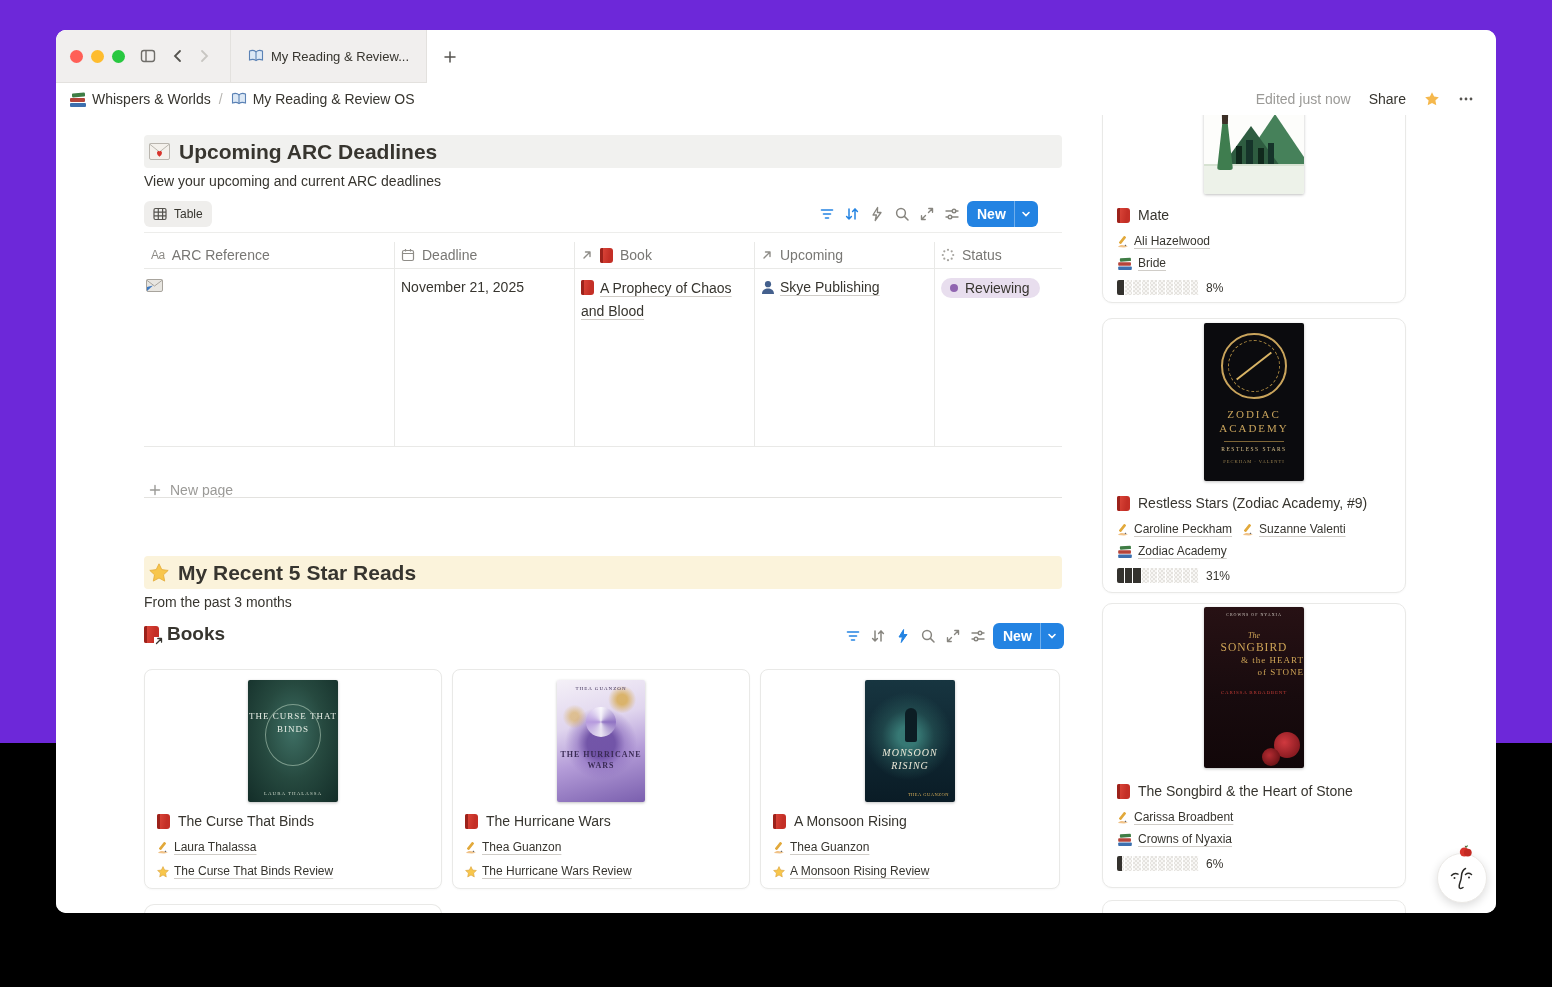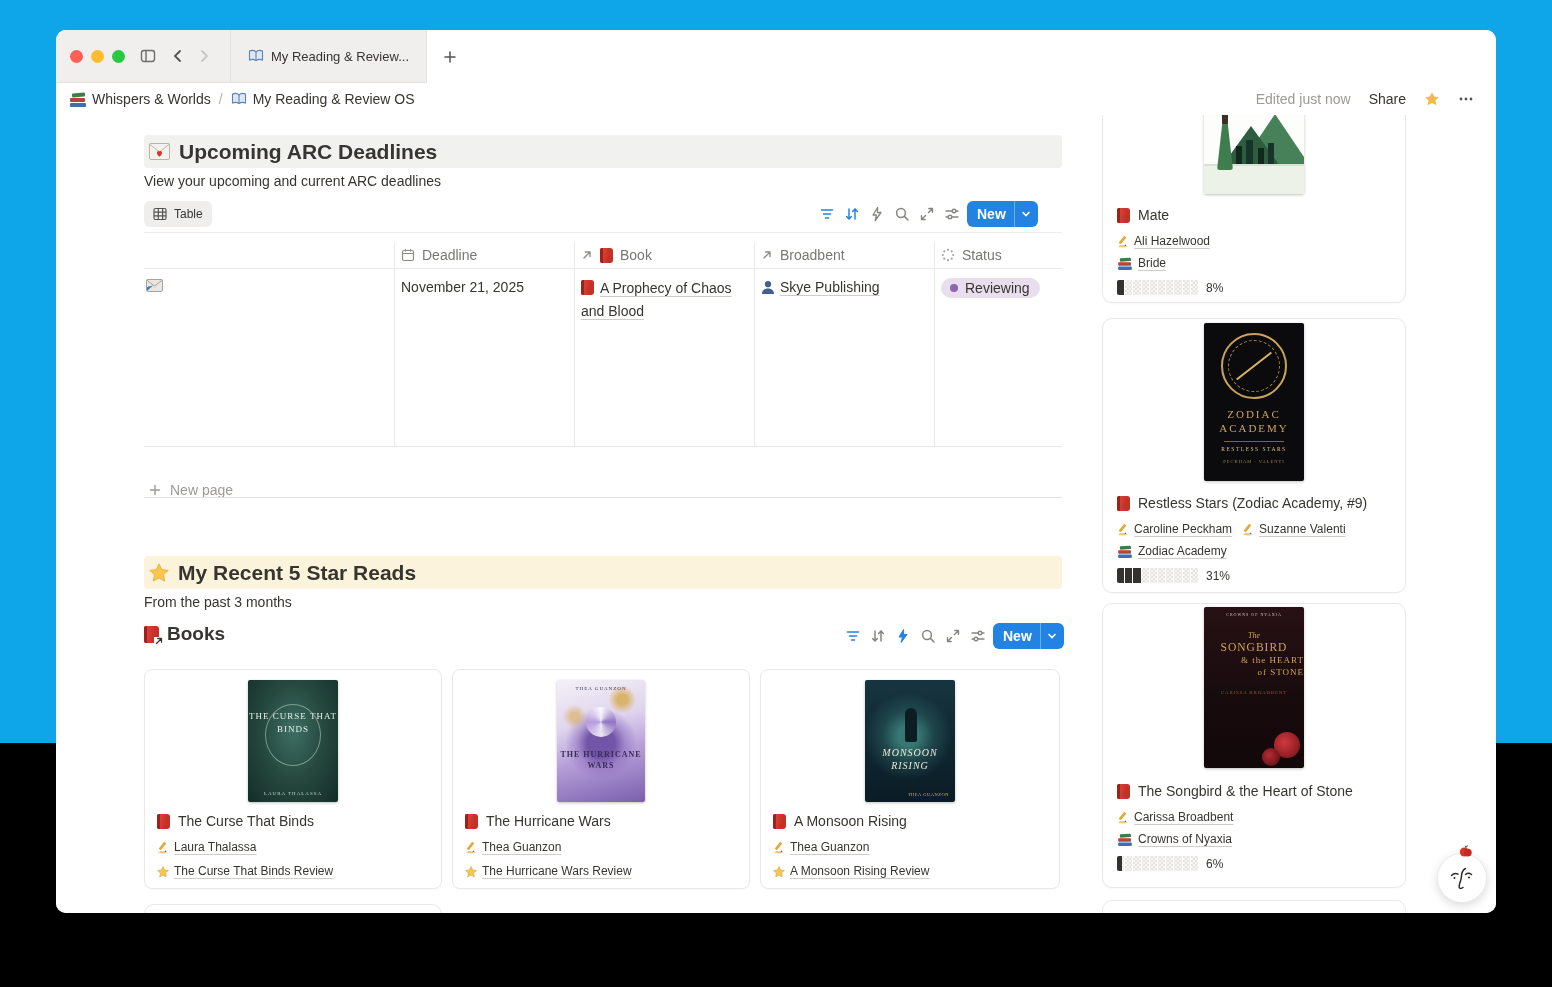--- a/index.html
+++ b/index.html
@@ -1,18 +1,18 @@
 <!DOCTYPE html>
 <html><head>
 <meta charset="utf-8">
 <style>
   * { margin:0; padding:0; box-sizing:border-box; }
   html,body { width:1552px; height:987px; background:#000; overflow:hidden;
               font-family:"Liberation Sans","DejaVu Sans",sans-serif; color:#37352f; }
-  .stage { position:relative; width:1552px; height:743px; background:#0ea5e9; }
+  .stage { position:relative; width:1552px; height:743px; background:#6d28d9; }
   .window { position:absolute; left:56px; top:30px; width:1440px; height:883px;
             background:#fff; border-radius:10px; overflow:hidden; }
 
   
   .chrome { position:absolute; left:0; top:0; width:100%; height:53px; background:#fff; }
   .chrome-left { position:absolute; left:0; top:0; width:174px; height:53px; background:#f1efee;
                  border-bottom:1px solid #e3e1de; border-radius:10px 0 0 0;
                  display:flex; align-items:center; }
   .tlights { display:flex; gap:8px; margin-left:14px; }
   .tl { width:13px; height:13px; border-radius:50%; }
@@ -336,41 +336,45 @@
       <span class="newbtn">
         <span class="nlab">New</span>
         <span class="nchev">
               <svg class="icon12" viewBox="0 0 12 12" fill="none" stroke="#fff" stroke-width="1.6" stroke-linecap="round">
                 <path d="M3 4.5 L6 7.5 L9 4.5"></path>
               </svg>
             </span>
       </span>
     </div>
 
+    <div class="t-head" style="left:88px; top:127px; width:250px;">
+      <span style="font-size:12px;color:#8f8d88;letter-spacing:-.5px">Aa</span>
+      <span>ARC Reference</span>
+    </div>
     <div class="t-head" style="left:338px; top:127px; width:180px;">
       <svg class="icon14" viewBox="0 0 14 14" fill="none" stroke="#8f8d88" stroke-width="1.2">
             <rect x="1.5" y="2.5" width="11" height="10" rx="1.5"></rect>
             <line x1="4.5" y1="1" x2="4.5" y2="3.5"></line>
             <line x1="9.5" y1="1" x2="9.5" y2="3.5"></line>
             <line x1="1.5" y1="5.5" x2="12.5" y2="5.5"></line>
           </svg>
       <span>Deadline</span>
     </div>
     <div class="t-head" style="left:518px; top:127px; width:180px;">
       <svg class="icon12" viewBox="0 0 12 12" fill="none" stroke="#8f8d88" stroke-width="1.4" stroke-linecap="round" stroke-linejoin="round">
             <path d="M3 9 L9 3 M9 3 H4.5 M9 3 V7.5"></path>
           </svg>
       <span class="bookicon"></span>
       <span>Book</span>
     </div>
     <div class="t-head" style="left:698px; top:127px; width:180px;">
       <svg class="icon12" viewBox="0 0 12 12" fill="none" stroke="#8f8d88" stroke-width="1.4" stroke-linecap="round" stroke-linejoin="round">
             <path d="M3 9 L9 3 M9 3 H4.5 M9 3 V7.5"></path>
           </svg>
-      <span>Broadbent</span>
+      <span>Upcoming</span>
     </div>
     <div class="t-head" style="left:878px; top:127px; width:128px;">
       <svg class="icon14" viewBox="0 0 14 14" fill="#a5a39e">
             <circle cx="7" cy="1.8" r="1.1"></circle>
             <circle cx="10.7" cy="3.3" r="1.1"></circle>
             <circle cx="12.2" cy="7" r="1.1"></circle>
             <circle cx="10.7" cy="10.7" r="1.1"></circle>
             <circle cx="7" cy="12.2" r="1.1"></circle>
             <circle cx="3.3" cy="10.7" r="1.1"></circle>
             <circle cx="1.8" cy="7" r="1.1"></circle>

